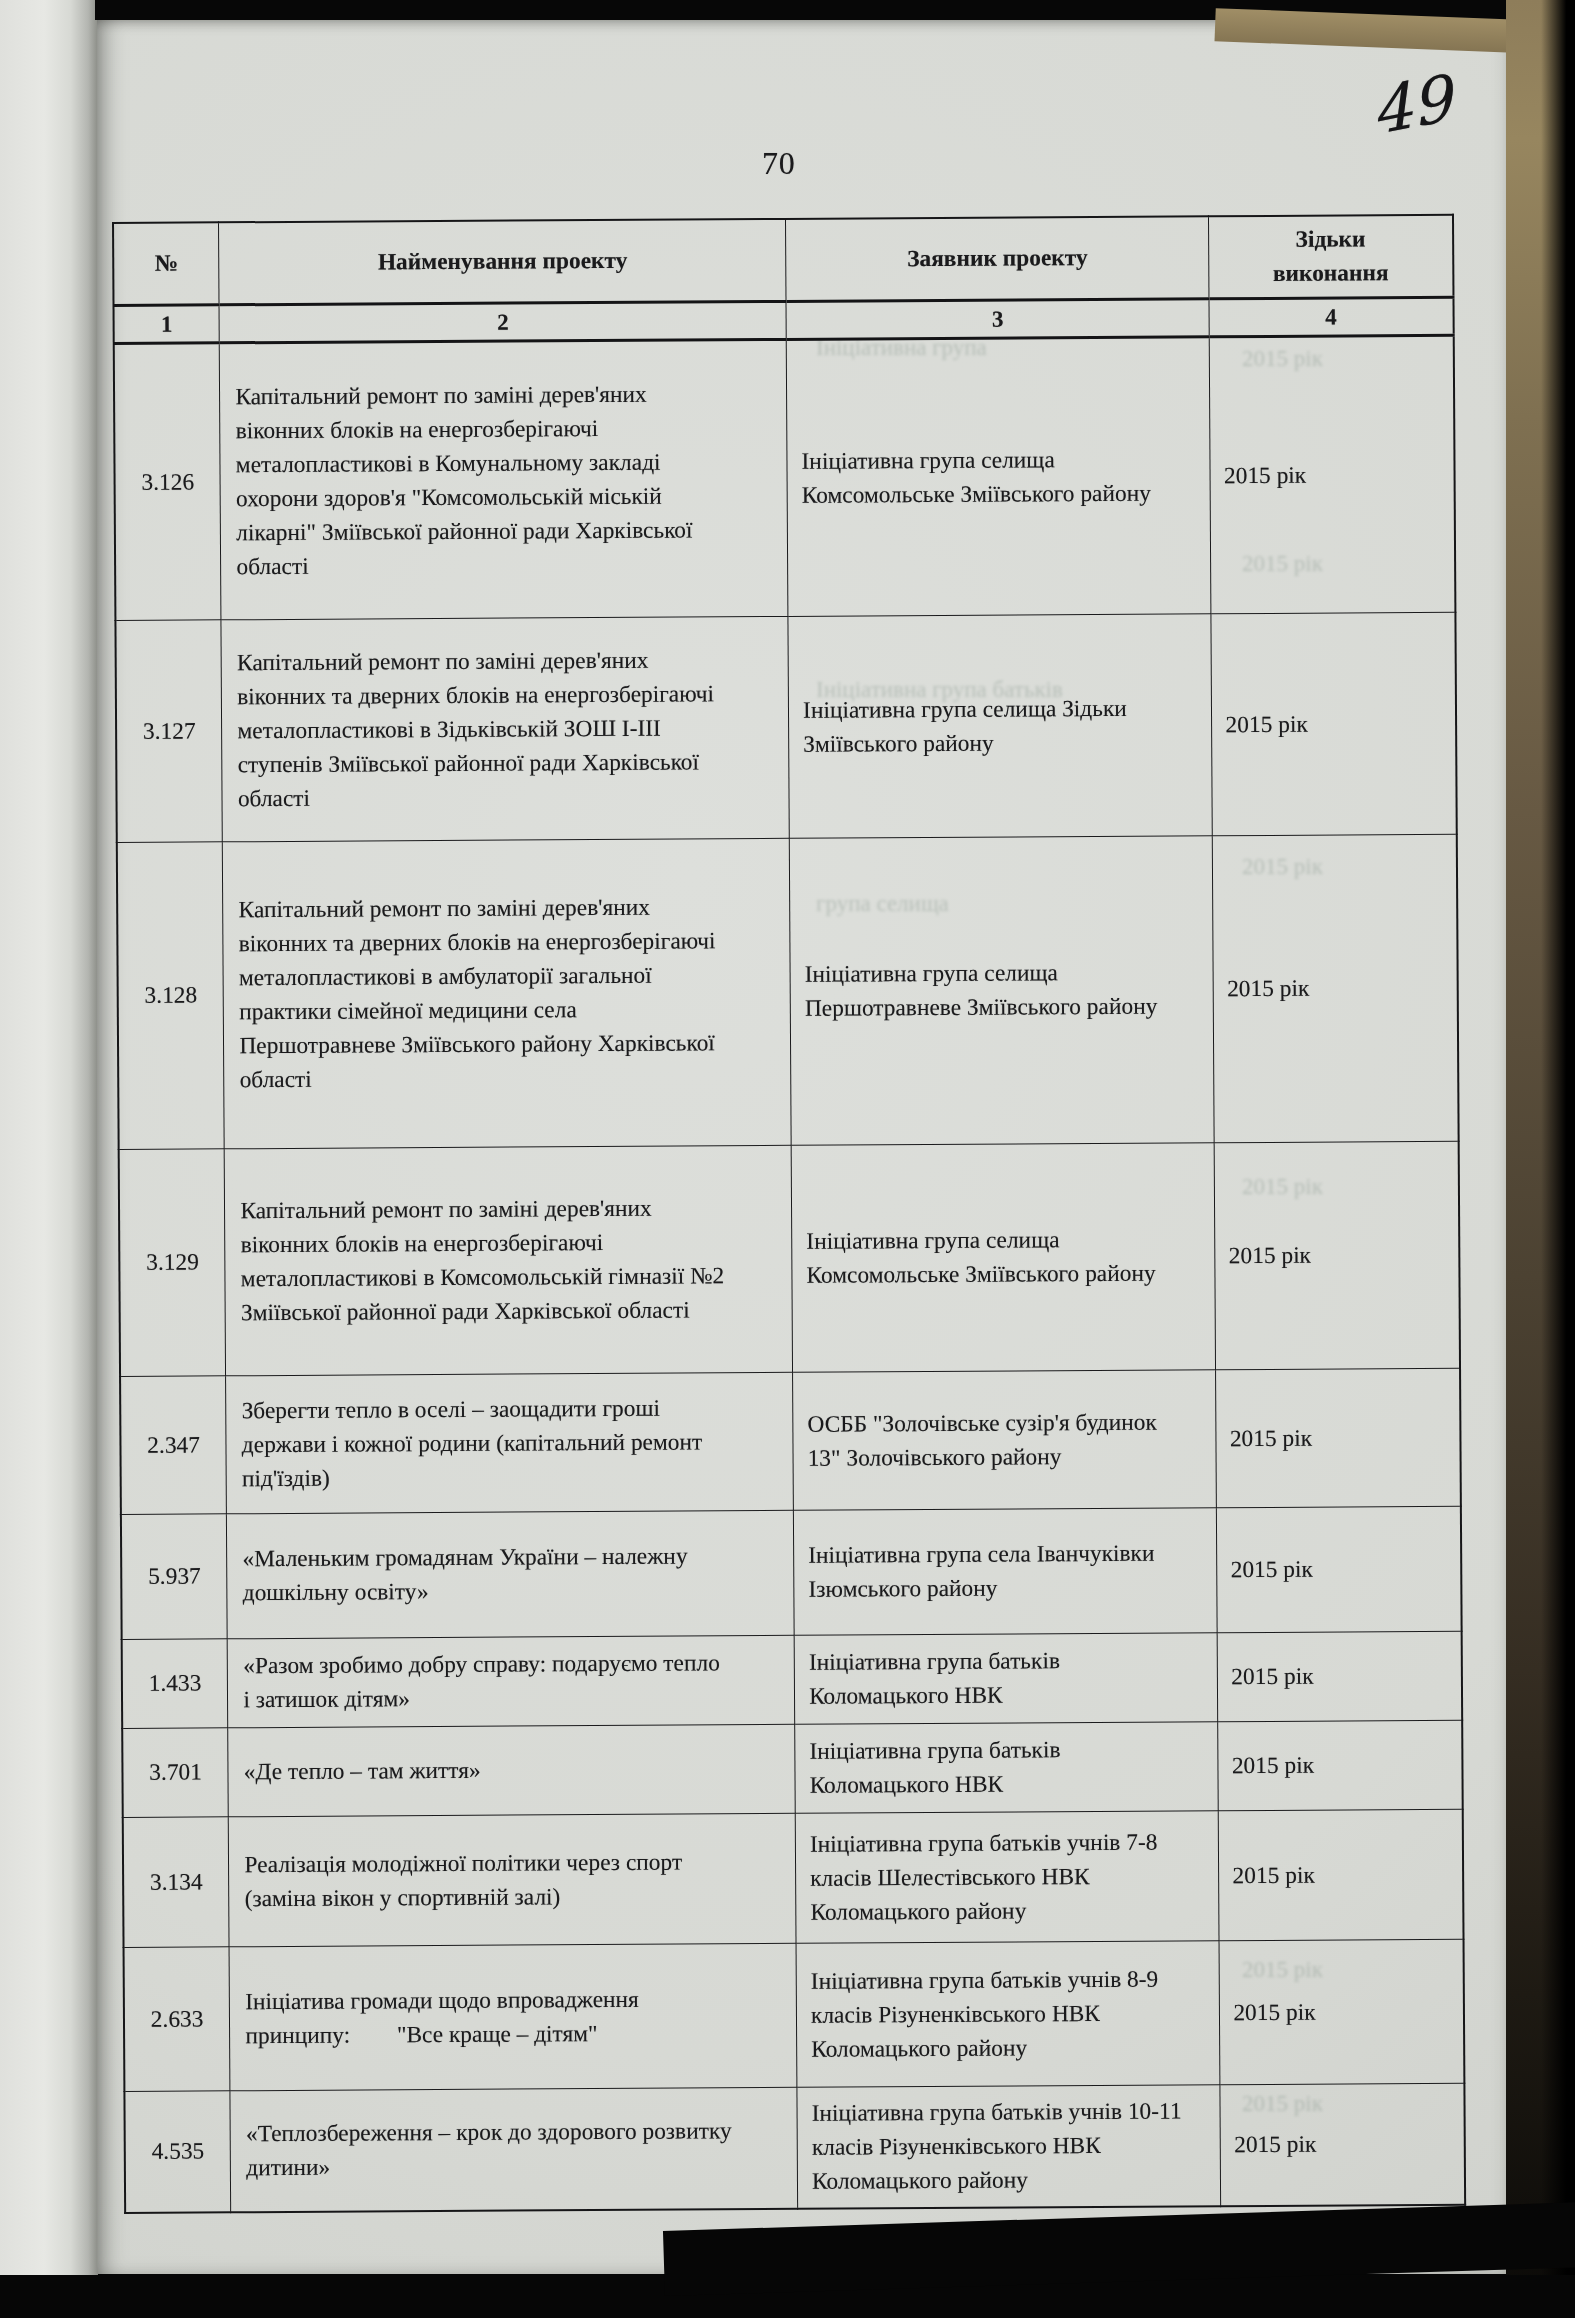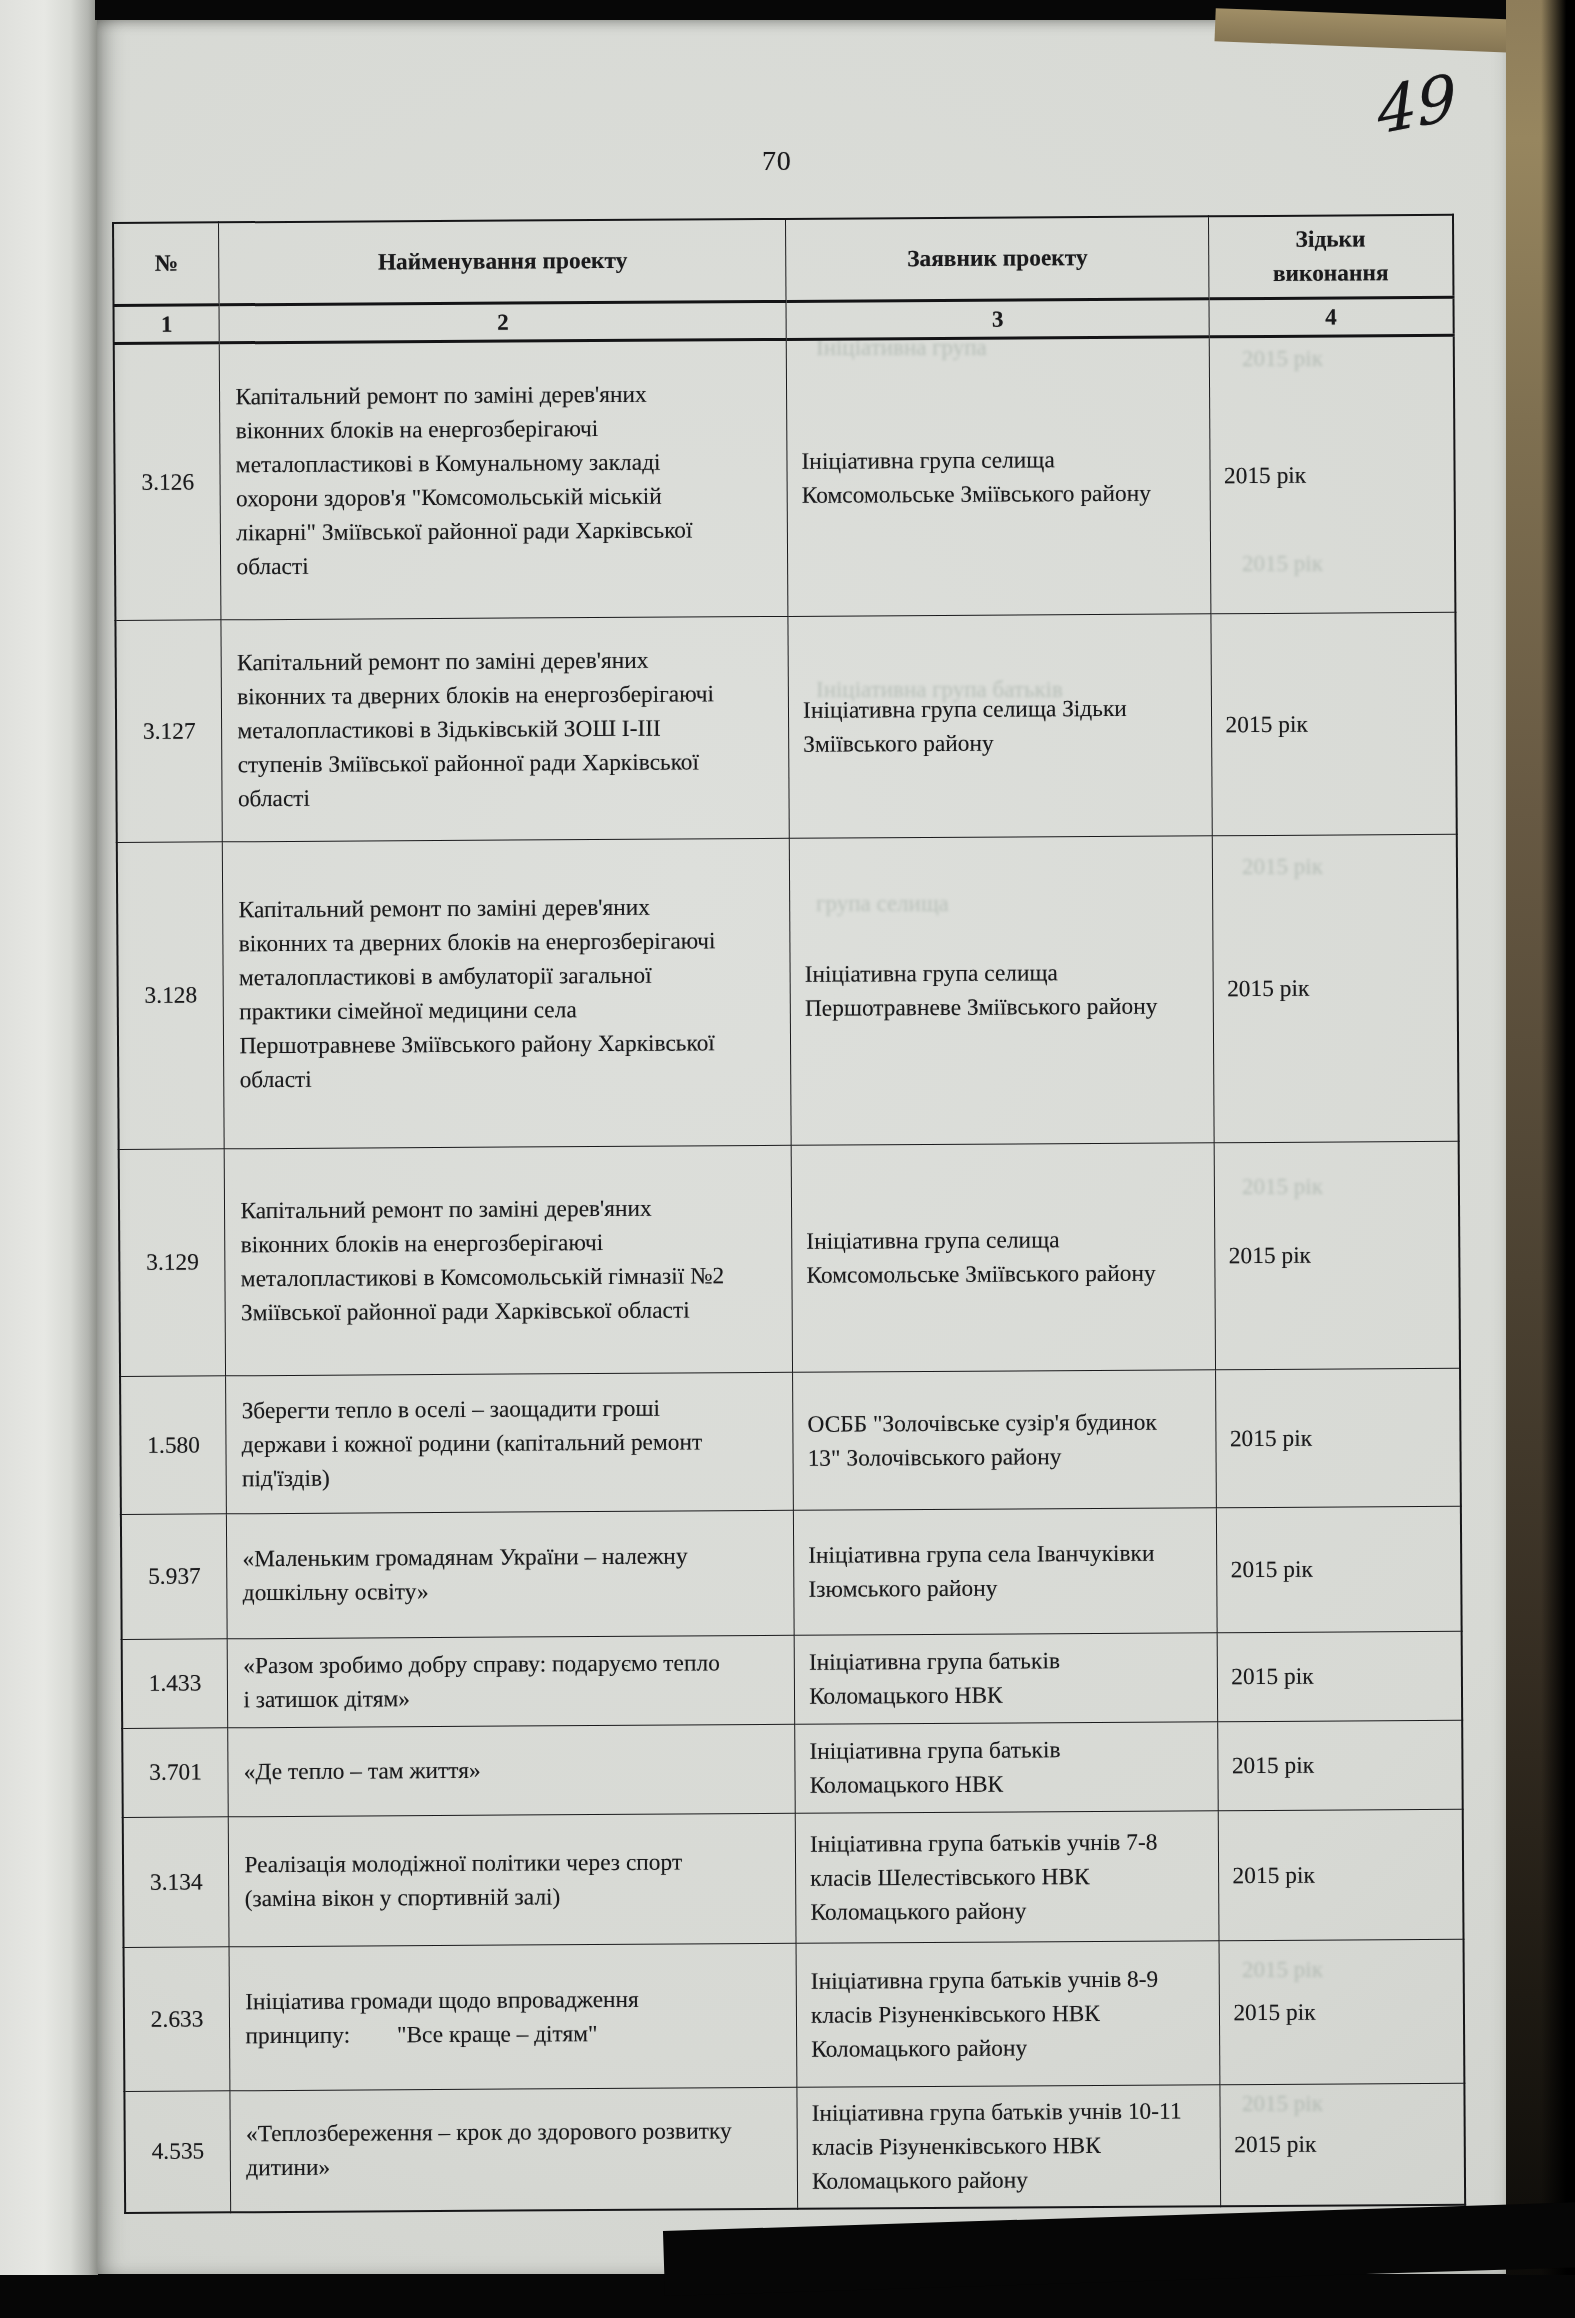--- a/index.html
+++ b/index.html
@@ -22,21 +22,21 @@
     background:linear-gradient(to bottom,#a08e66,#857553);transform:rotate(2.2deg);}
   .right-edge{position:absolute;right:0;top:0;width:70px;height:2319px;
     background:linear-gradient(to bottom,#8e7d5a 0%,#97865f 6%,#7f7051 18%,#675943 35%,#4c4232 55%,#352d22 72%,#1e1a13 86%,#0a0907 100%);}
   .right-black{position:absolute;right:0;top:0;width:35px;height:2319px;
     background:linear-gradient(to right,rgba(0,0,0,0),#000 72%);}
   .bottom-band{position:absolute;left:0;bottom:0;width:1576px;height:44px;background:#060606;}
   .bottom-band2{position:absolute;left:665px;bottom:23px;width:952px;height:65px;background:#060606;
     transform:rotate(-1.8deg);transform-origin:bottom left;}
 
   
-  .page-number{position:absolute;left:665px;top:127px;font-size:28px;letter-spacing:0.8px;
+  .page-number{position:absolute;left:665px;top:127px;font-size:32px;letter-spacing:0.8px;
     text-shadow:0 0 0.8px rgba(20,20,20,.45);}
   .handwritten{position:absolute;left:1280px;top:50px;font-size:63px;font-style:italic;
     font-family:"DejaVu Serif", serif;transform:rotate(-11deg) skewX(-8deg);color:#161618;
     text-shadow:0 0 0.8px rgba(10,10,10,.5);}
 
   
   .ghost{position:absolute;color:#5e7468;opacity:.28;filter:blur(1.8px);font-size:23px;white-space:nowrap;}
 
   
   .tbl{position:absolute;left:15px;top:204px;width:1342px;border-collapse:collapse;
@@ -114,21 +114,21 @@
           <td class="c-app">Ініціативна група селища Першотравневе Зміївського району</td>
           <td class="c-term">2015 рік</td>
         </tr>
         <tr style="height:227px;">
           <td class="c-no">3.129</td>
           <td class="c-name">Капітальний ремонт по заміні дерев'яних віконних блоків на енергозберігаючі металопластикові в Комсомольській гімназії №2 Зміївської районної ради Харківської області</td>
           <td class="c-app">Ініціативна група селища Комсомольське Зміївського району</td>
           <td class="c-term">2015 рік</td>
         </tr>
         <tr style="height:138px;">
-          <td class="c-no">1.580</td>
+          <td class="c-no">2.347</td>
           <td class="c-name">Зберегти тепло в оселі – заощадити гроші держави і кожної родини (капітальний ремонт під'їздів)</td>
           <td class="c-app">ОСББ "Золочівське сузір'я будинок 13" Золочівського району</td>
           <td class="c-term">2015 рік</td>
         </tr>
         <tr style="height:125px;">
           <td class="c-no">5.937</td>
           <td class="c-name">«Маленьким громадянам України – належну дошкільну освіту»</td>
           <td class="c-app">Ініціативна група села Іванчуківки Ізюмського району</td>
           <td class="c-term">2015 рік</td>
         </tr>

